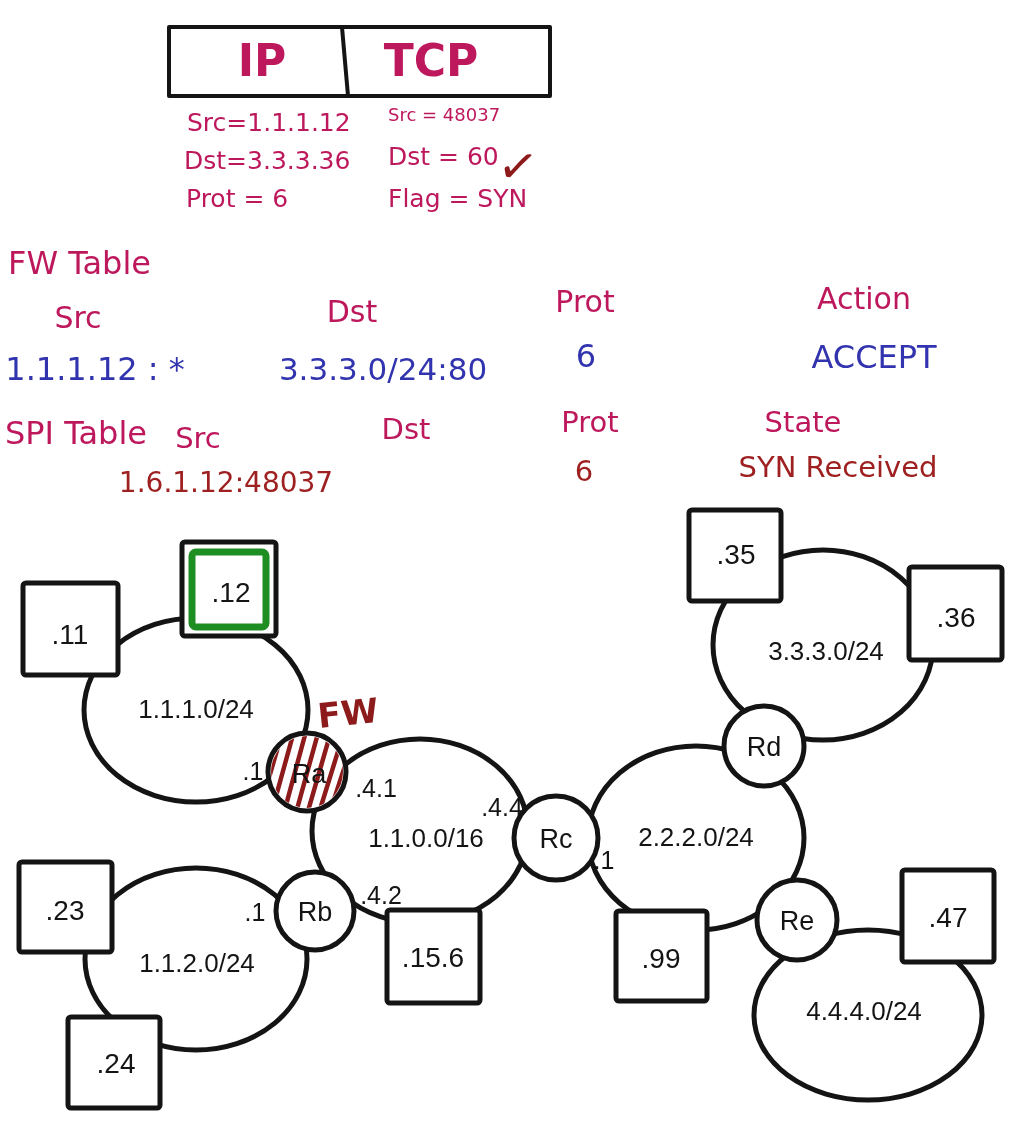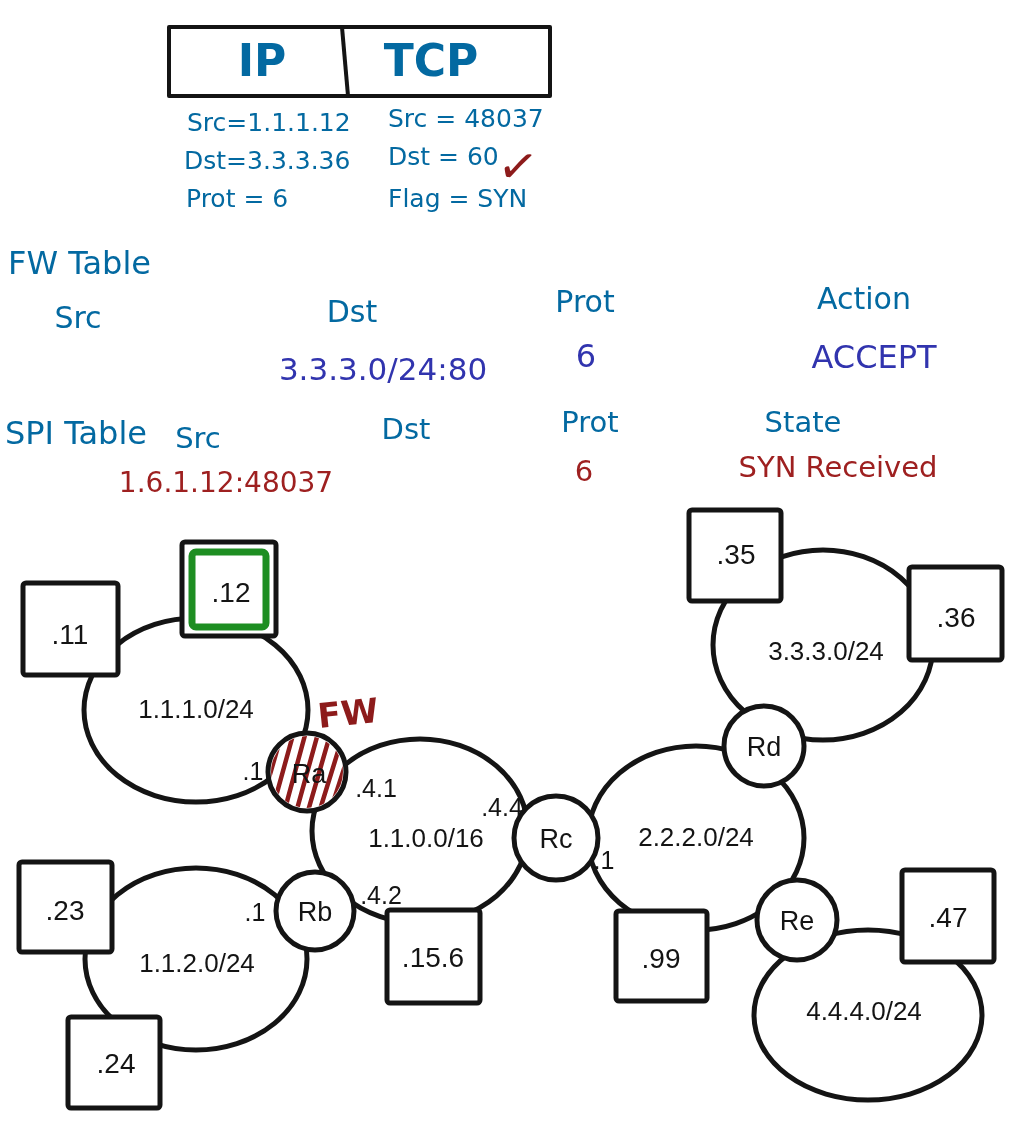--- a/index.html
+++ b/index.html
@@ -1,20 +1,20 @@
 <!DOCTYPE html>
 <html><head>
 <meta charset="utf-8">
 <style>
   html,body{margin:0;padding:0;background:#ffffff;}
   .canvas{position:relative;width:1024px;height:1132px;background:#ffffff;overflow:hidden;
           font-family:"DejaVu Sans",sans-serif;color:#141414;}
   .abs{position:absolute;white-space:nowrap;}
   .ctr{transform:translate(-50%,-50%);}
-  .hand{font-family:"DejaVu Sans",sans-serif;color:#0369a1;}
+  .hand{font-family:"DejaVu Sans",sans-serif;color:#be185d;}
   .blue{color:#3134ae;}
   .redt{color:#9e2020;}
   .redmark{color:#8d1b1b;}
 
   
   .pktbox{left:167px;top:25px;width:377px;height:65px;border:4px solid #141414;border-radius:2px;}
   .pktdiv{left:343px;top:25px;width:4px;height:73px;background:#141414;transform:rotate(-5deg);}
 
   
   svg{position:absolute;left:0;top:0;}
@@ -102,32 +102,33 @@
 
   <div class="abs pktbox"></div>
   <div class="abs pktdiv"></div>
   <div class="abs hand ctr" style="left:262px;top:60px;font-size:44px;font-weight:600;">IP</div>
   <div class="abs hand ctr" style="left:431px;top:60px;font-size:44px;font-weight:600;">TCP</div>
 
   <div class="abs hand" style="left:187px;top:108px;font-size:25px;text-align:center;">Src=1.1.1.12</div>
   <div class="abs hand" style="left:184px;top:146px;font-size:25px;">Dst=3.3.3.36</div>
   <div class="abs hand" style="left:186px;top:184px;font-size:25px;">Prot = 6</div>
 
-  <div class="abs hand" style="left:388px;top:104px;font-size:25px;">Src = 48037</div>
+  <div class="abs hand" style="left:388px;top:104px;font-size:18px;">Src = 48037</div>
   <div class="abs hand" style="left:388px;top:142px;font-size:25px;">Dst = 60</div>
   <div class="abs hand" style="left:388px;top:184px;font-size:25px;">Flag = SYN</div>
   <div class="abs hand redmark" style="left:498px;top:138px;font-size:48px;font-weight:bold;transform:rotate(8deg);">✓</div>
 
   <div class="abs hand" style="left:8px;top:244px;font-size:32px;">FW Table</div>
 
   <div class="abs hand ctr" style="left:78px;top:317px;font-size:30px;">Src</div>
   <div class="abs hand ctr" style="left:352px;top:311px;font-size:30px;">Dst</div>
   <div class="abs hand ctr" style="left:585px;top:301px;font-size:30px;">Prot</div>
   <div class="abs hand ctr" style="left:864px;top:298px;font-size:30px;">Action</div>
 
+  <div class="abs hand blue ctr" style="left:95px;top:369px;font-size:32px;">1.1.1.12 : *</div>
   <div class="abs hand blue ctr" style="left:383px;top:369px;font-size:31px;">3.3.3.0/24:80</div>
   <div class="abs hand blue ctr" style="left:586px;top:356px;font-size:32px;">6</div>
   <div class="abs hand blue ctr" style="left:874px;top:357px;font-size:32px;">ACCEPT</div>
 
   <div class="abs hand" style="left:5px;top:414px;font-size:32px;">SPI Table</div>
   <div class="abs hand ctr" style="left:198px;top:438px;font-size:29px;">Src</div>
   <div class="abs hand ctr" style="left:406px;top:429px;font-size:29px;">Dst</div>
   <div class="abs hand ctr" style="left:590px;top:422px;font-size:29px;">Prot</div>
   <div class="abs hand ctr" style="left:803px;top:422px;font-size:29px;">State</div>
 

